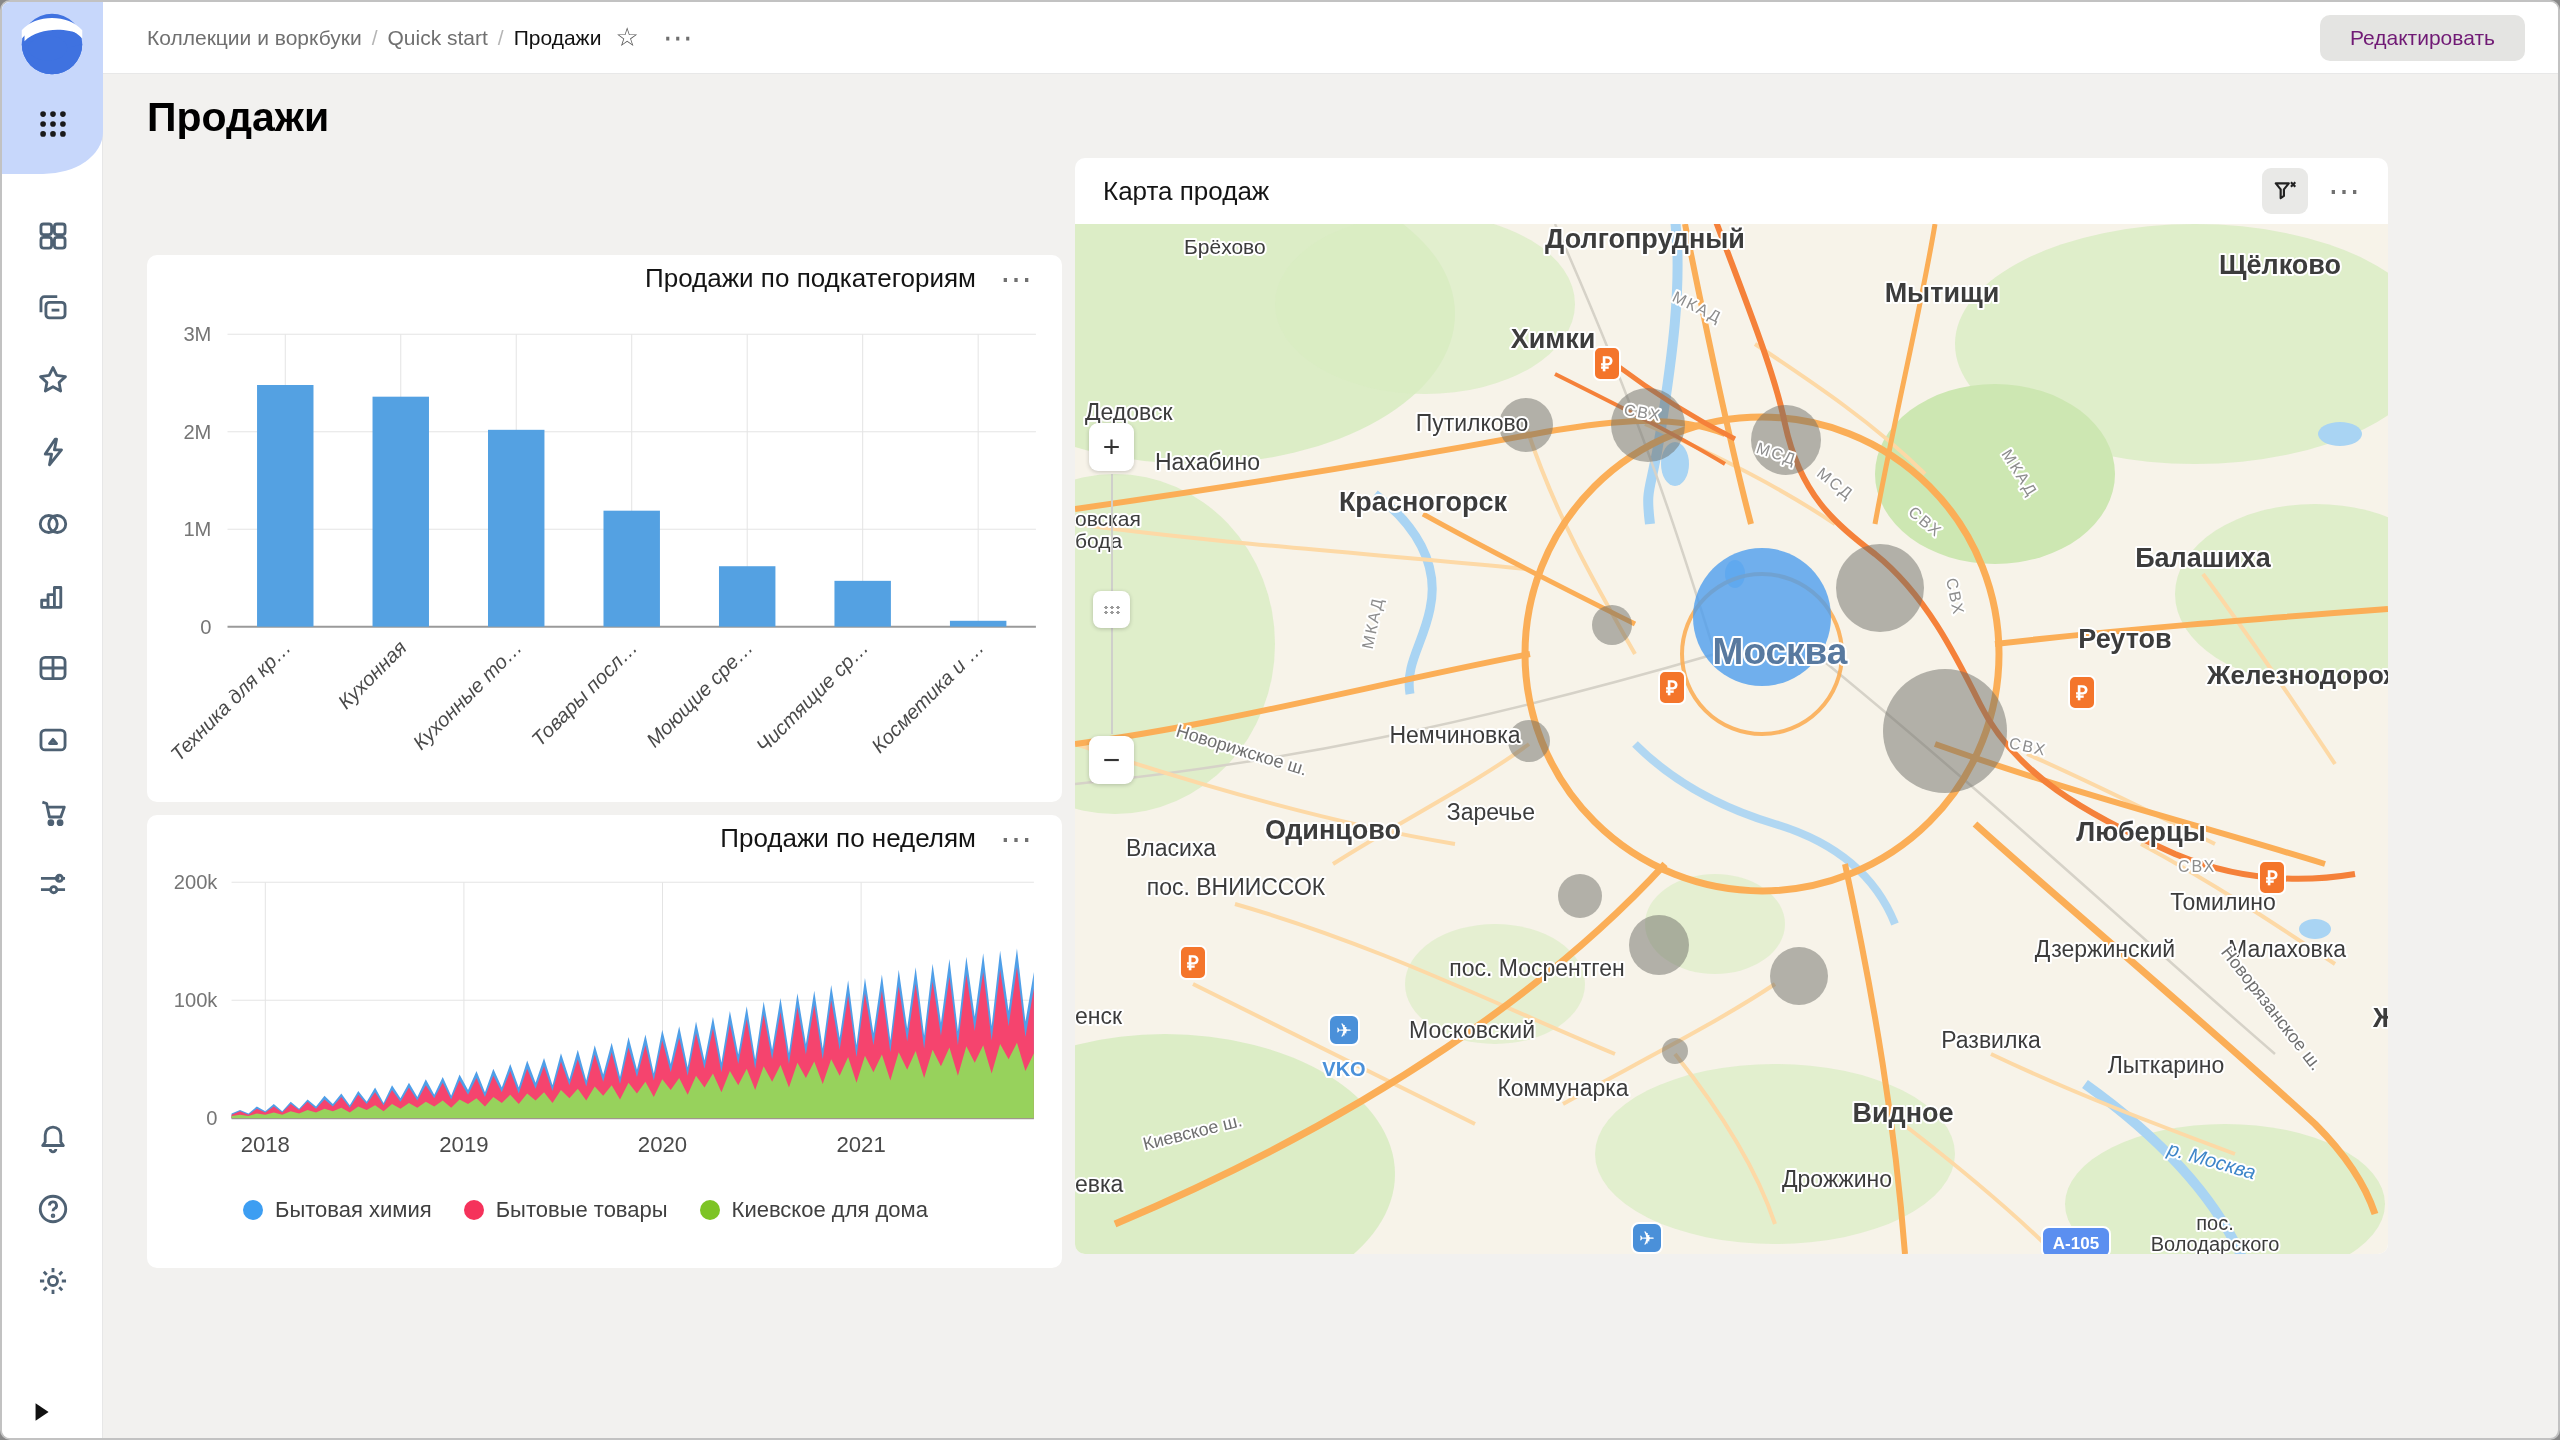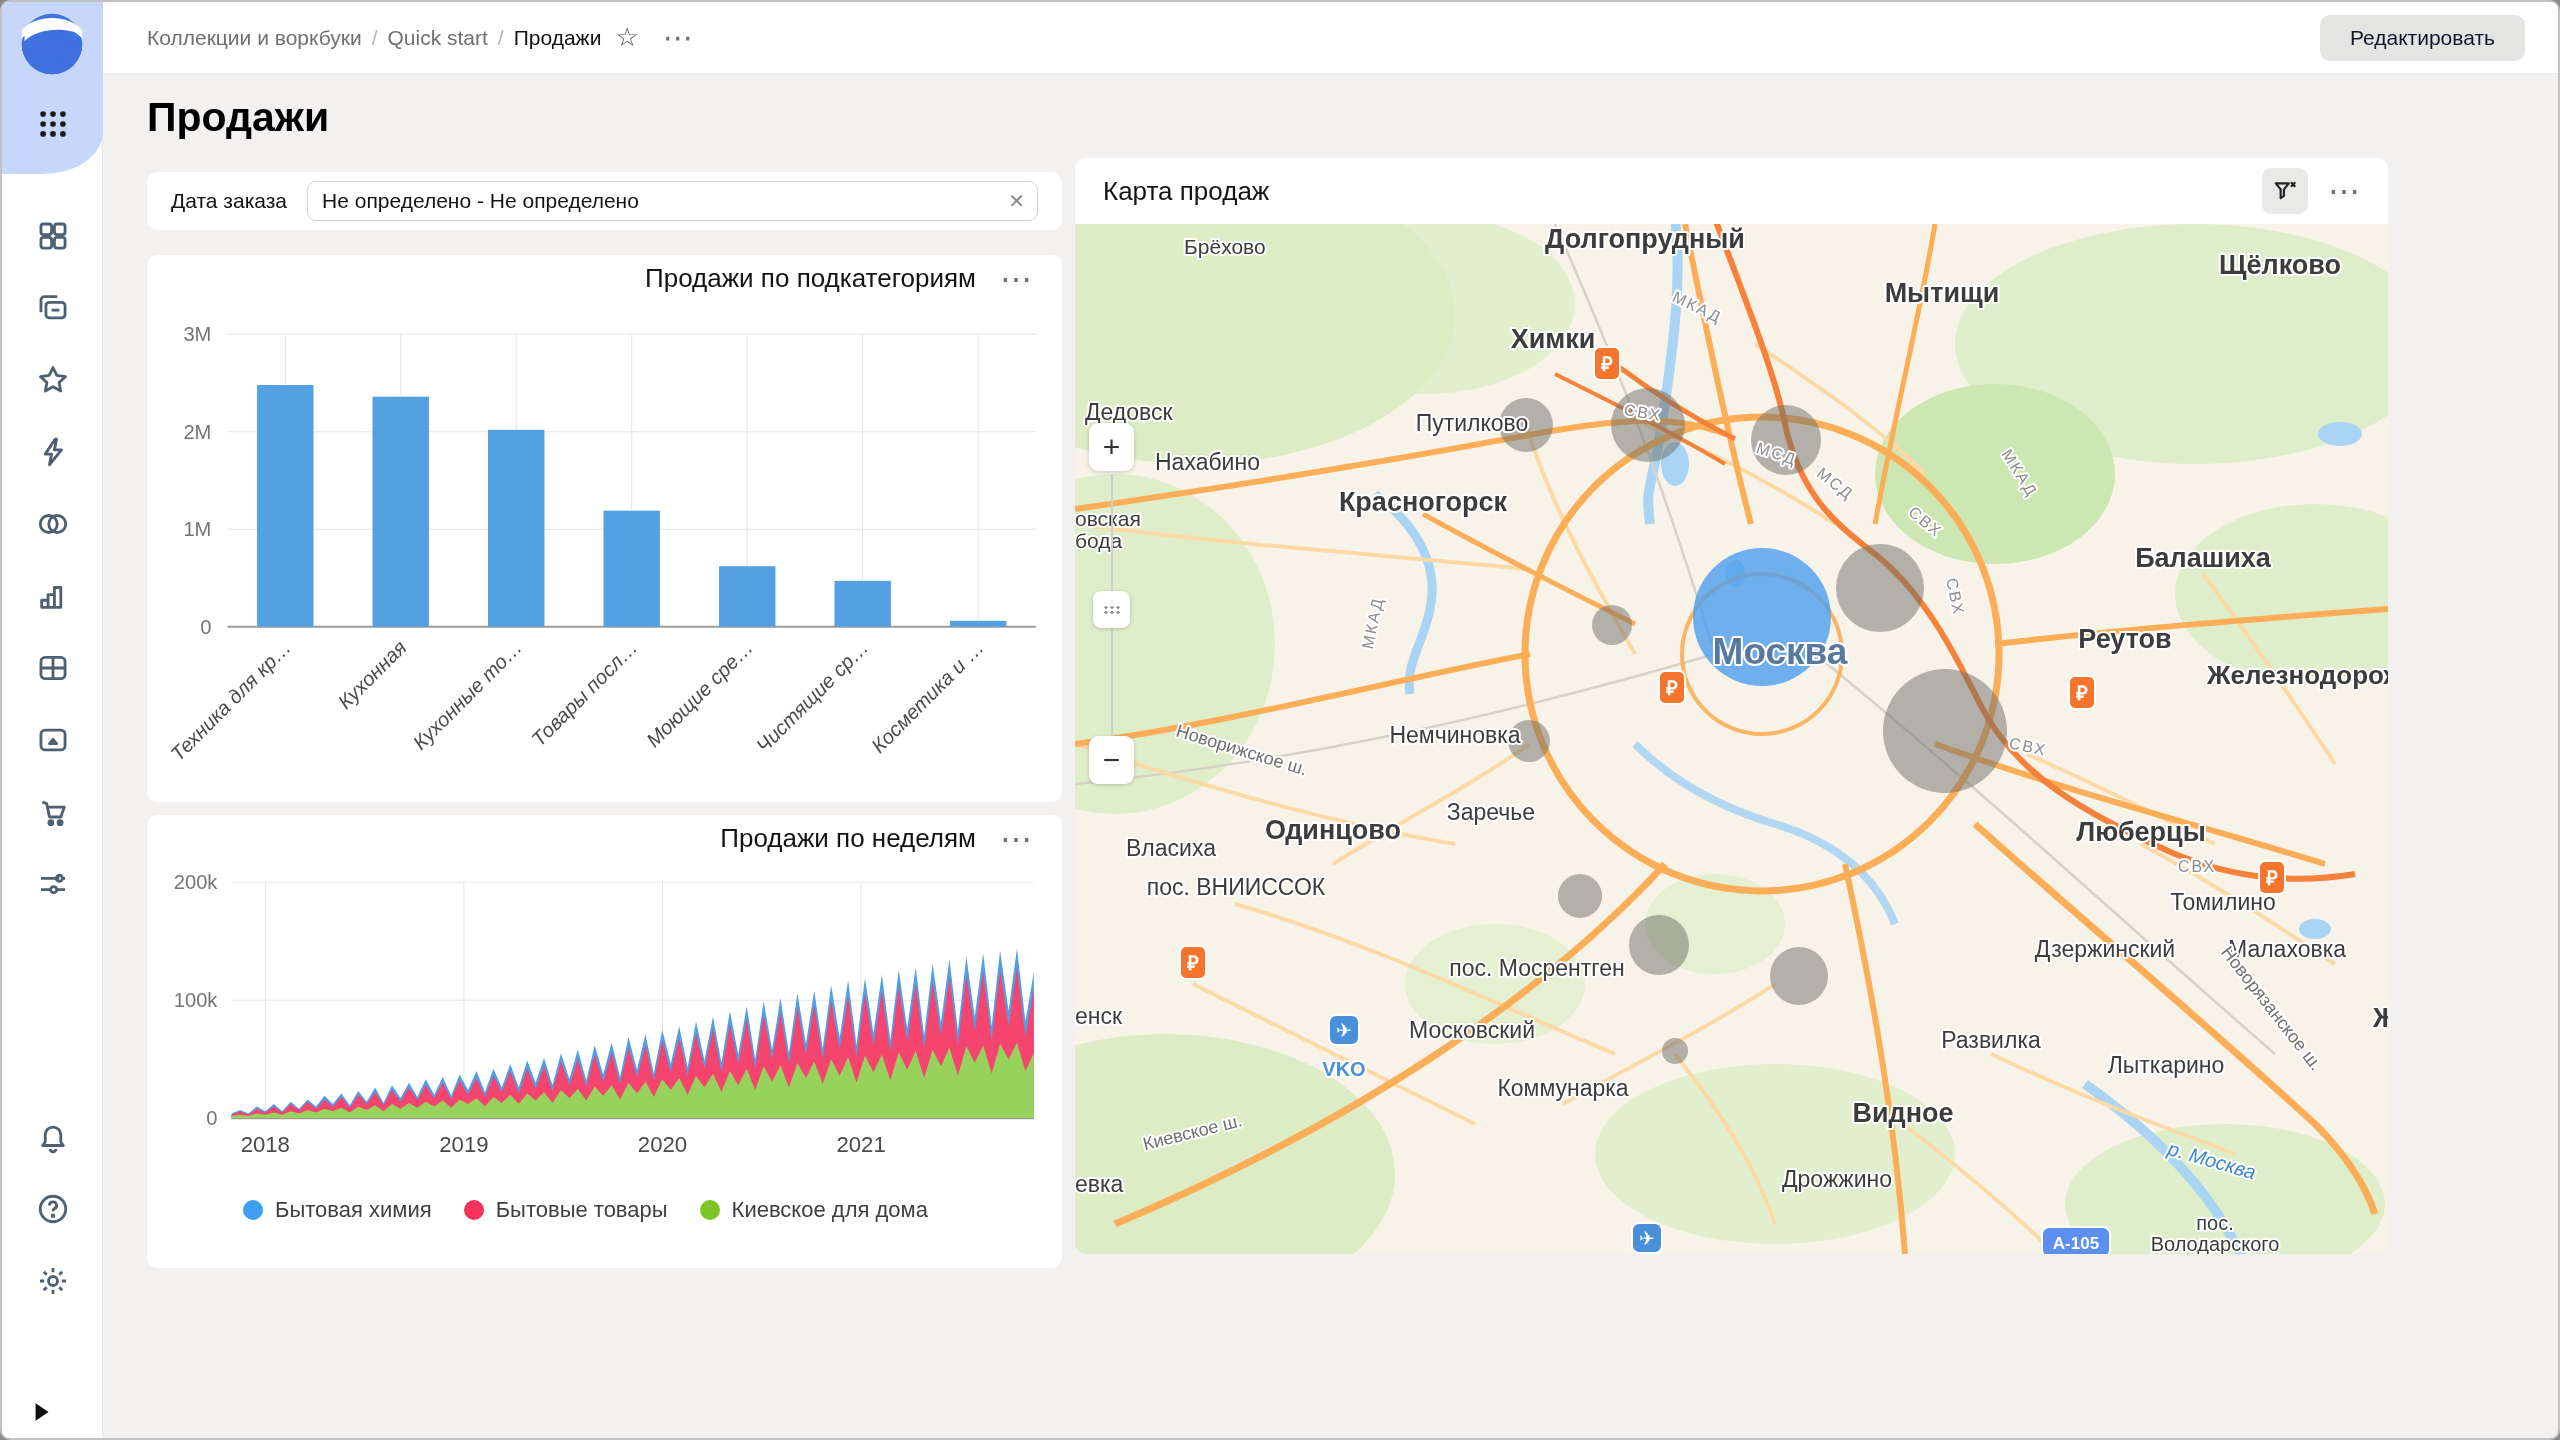--- a/index.html
+++ b/index.html
@@ -23,21 +23,21 @@
   
   #topbar { position:absolute; left:101px; top:0; width:2459px; height:72px; background:#fff;
             border-bottom:1px solid #e8e8e8; display:flex; align-items:center; z-index:20; }
   #breadcrumb { margin-left:44px; font-size:21px; color:#707070; display:flex; align-items:center; gap:10px; }
   #breadcrumb .crumb { cursor:pointer; }
   #breadcrumb .sep { color:#b5b5b5; }
   #breadcrumb .current { color:#111; }
   #bc-star { font-size:26px; color:#555; margin-left:14px; cursor:pointer; }
   #bc-dots { font-size:30px; color:#6f6f6f; margin-left:24px; cursor:pointer; letter-spacing:2px; }
   #edit-btn { position:absolute; right:37px; top:13px; height:46px; padding:0 30px; background:#e4e4e2;
-              border:none; border-radius:10px; font-size:21px; color:#0f172a; cursor:pointer;
+              border:none; border-radius:10px; font-size:21px; color:#701a75; cursor:pointer;
               font-family:"Liberation Sans", sans-serif; }
 
   
   #page-title { position:absolute; left:145px; top:92px; font-size:41px; font-weight:700; color:#000; }
 
   .card { position:absolute; background:#fff; border-radius:10px; }
   .card-head { display:flex; align-items:center; justify-content:flex-end; padding:8px 28px 10px 28px;gap:24px; }
   .card-title { font-size:26px; color:#141414; font-weight:500; }
   .dots-btn { font-size:32px; color:#707070; letter-spacing:2px; cursor:pointer; line-height:20px; }
 
@@ -219,27 +219,20 @@
       <span class="sep">/</span>
       <span class="crumb current">Продажи</span>
     </div>
     <span id="bc-star">☆</span>
     <span id="bc-dots">⋯</span>
     <button id="edit-btn">Редактировать</button>
   </header>
 
   <h1 id="page-title">Продажи</h1>
 
-  <div class="card" id="filter-card">
-    <span id="filter-label">Дата заказа</span>
-    <div id="filter-input">
-      <span>Не определено - Не определено</span>
-      <span id="filter-clear">✕</span>
-    </div>
-  </div>
 
   <div class="card" id="bar-card">
     <div class="card-head">
       <span class="card-title">Продажи по подкатегориям</span>
       <span class="dots-btn">⋯</span>
     </div>
     <svg id="bar-svg" viewBox="0 0 880 480" width="887" height="484">
         <line x1="123.28571428571428" y1="30" x2="123.28571428571428" y2="320" stroke="#e4e4e4" stroke-width="1"></line>
         <line x1="237.85714285714286" y1="30" x2="237.85714285714286" y2="320" stroke="#e4e4e4" stroke-width="1"></line>
         <line x1="352.42857142857144" y1="30" x2="352.42857142857144" y2="320" stroke="#e4e4e4" stroke-width="1"></line>

